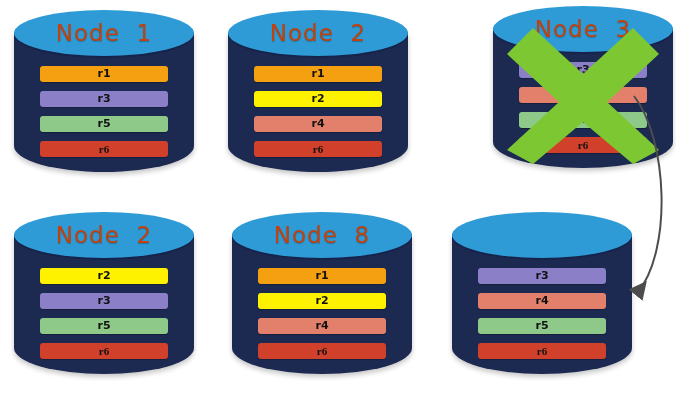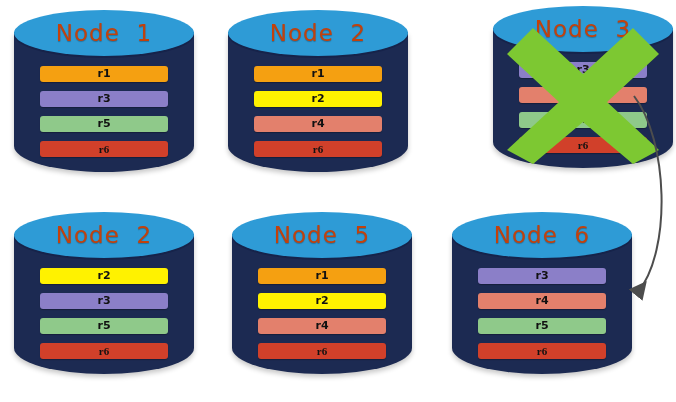--- a/index.html
+++ b/index.html
@@ -154,33 +154,32 @@
       <div class="rec" style="background: rgb(255, 242, 0);">r2</div>
       <div class="rec" style="background: rgb(139, 127, 200);">r3</div>
       <div class="rec" style="background: rgb(143, 201, 138);">r5</div>
       <div class="rec" style="background: rgb(209, 64, 42);">r6</div>
     </div>
   </div>
 
   <div class="node" style="left:232px; top:212px;">
     <div class="body"></div>
     <div class="top"></div>
-    <div class="title">Node  5</div>
+    <div class="title">Node  8</div>
     <div class="records">
       <div class="rec" style="background: rgb(245, 160, 17);">r1</div>
       <div class="rec" style="background: rgb(255, 242, 0);">r2</div>
       <div class="rec" style="background: rgb(227, 128, 108);">r4</div>
       <div class="rec" style="background: rgb(209, 64, 42);">r6</div>
     </div>
   </div>
 
   <div class="node" style="left:452px; top:212px;">
     <div class="body"></div>
     <div class="top"></div>
-    <div class="title">Node  6</div>
     <div class="records">
       <div class="rec" style="background: rgb(139, 127, 200);">r3</div>
       <div class="rec" style="background: rgb(227, 128, 108);">r4</div>
       <div class="rec" style="background: rgb(143, 201, 138);">r5</div>
       <div class="rec" style="background: rgb(209, 64, 42);">r6</div>
     </div>
   </div>
 
   <svg class="arrow" viewBox="0 0 676 402">
     <defs>

